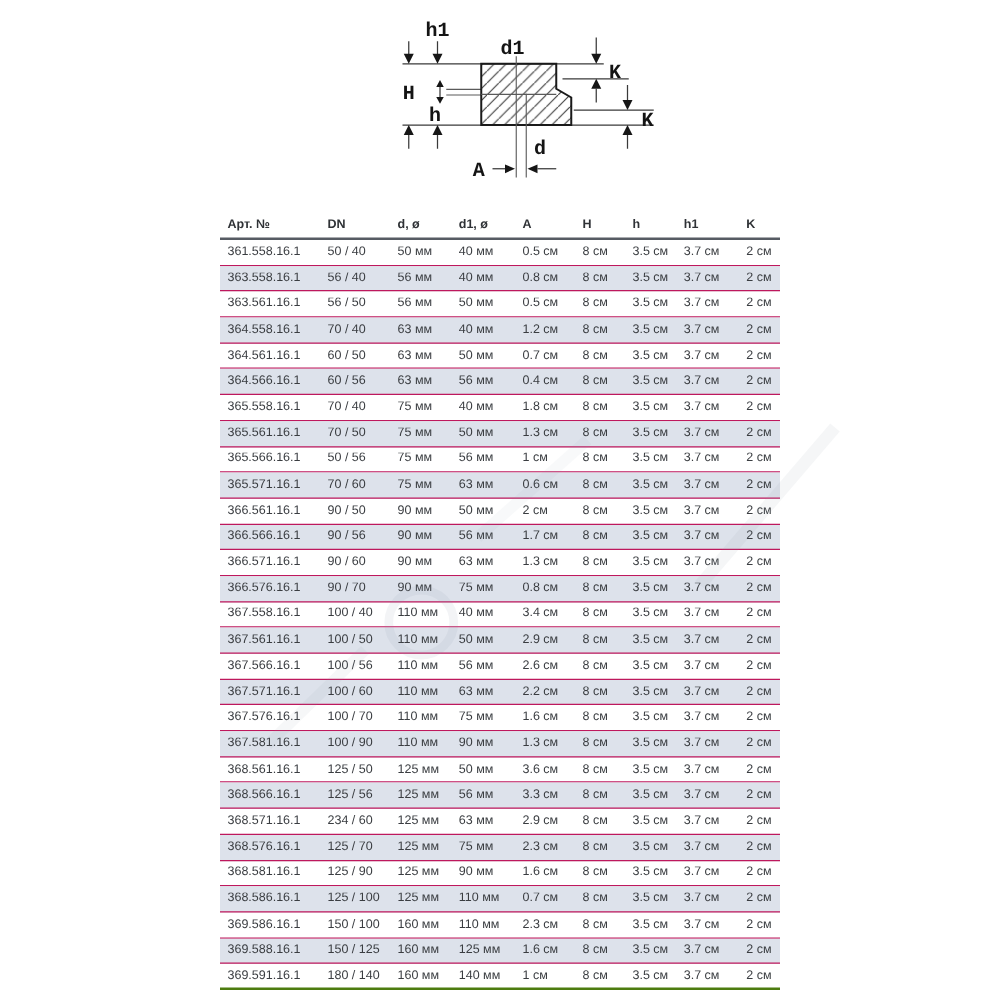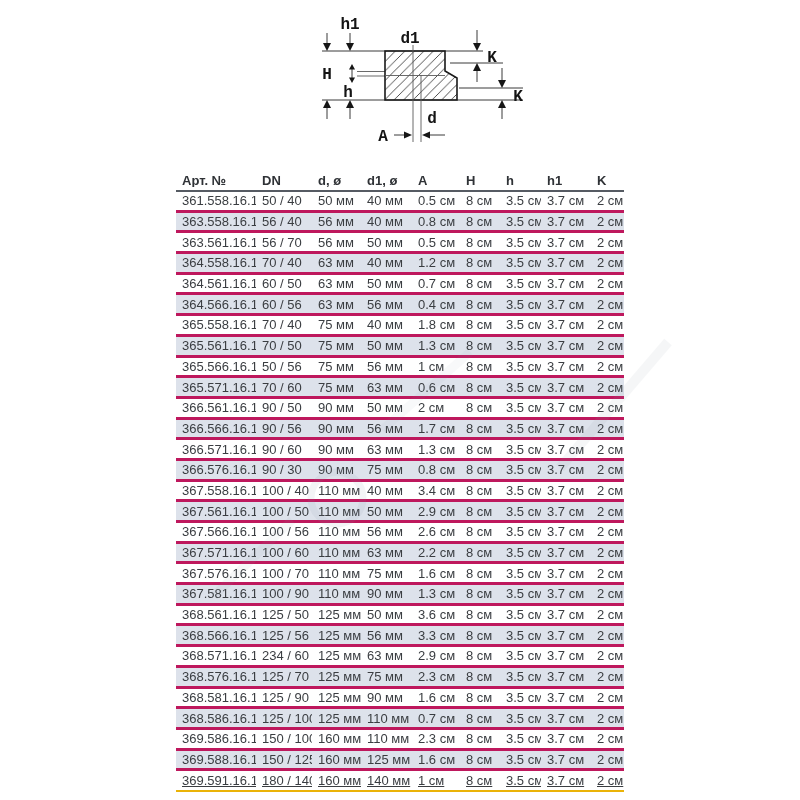--- a/index.html
+++ b/index.html
@@ -15,35 +15,35 @@
   .arrow{fill:#161616;}
   .dlabel{
     font-family:"Liberation Mono","DejaVu Sans Mono",monospace;
     font-weight:700;font-size:16px;fill:#141414;
   }
   
   .watermark{position:absolute;left:0;top:0;width:800px;height:800px;pointer-events:none;z-index:5;}
   
   .spec-table{
     position:absolute;left:176px;top:170px;width:448px;z-index:2;
-    font-size:13px;line-height:1;
+    font-size:10px;line-height:1;
   }
   .trow{
     display:grid;
     grid-template-columns:80px 56px 49px 51px 48px 40px 41px 50px 33px;
     align-items:center;
     height:20.7px;
     box-sizing:border-box;
-    border-bottom:3px solid #be185d;
+    border-bottom:1px solid #be185d;
   }
   .thead{
     font-weight:700;height:22px;border-bottom:2px solid #565b63;color:#2f3236;
   }
   .tbody .trow:nth-child(even){background:#dde2eb;}
-  .tbody .trow:last-child{border-bottom:2px solid #eab308;text-decoration:underline;}
+  .tbody .trow:last-child{border-bottom:2px solid #4d7c0f;}
   .tcell{padding-left:6px;white-space:nowrap;overflow:hidden;}
 </style>
 </head>
 <body>
 
 <div class="diagram-wrap">
   <svg width="800" height="160" viewBox="0 0 800 160">
     <defs>
       <pattern id="hatch" patternUnits="userSpaceOnUse" width="9.5" height="9.5">
         <path d="M-2,11.5 L11.5,-2" stroke="#3c3c3c" stroke-width="0.9"></path>
@@ -133,21 +133,21 @@
         <div class="tcell">56 мм</div>
         <div class="tcell">40 мм</div>
         <div class="tcell">0.8 см</div>
         <div class="tcell">8 см</div>
         <div class="tcell">3.5 см</div>
         <div class="tcell">3.7 см</div>
         <div class="tcell">2 см</div>
       </div>
       <div class="trow">
         <div class="tcell">363.561.16.1</div>
-        <div class="tcell">56 / 70</div>
+        <div class="tcell">56 / 50</div>
         <div class="tcell">56 мм</div>
         <div class="tcell">50 мм</div>
         <div class="tcell">0.5 см</div>
         <div class="tcell">8 см</div>
         <div class="tcell">3.5 см</div>
         <div class="tcell">3.7 см</div>
         <div class="tcell">2 см</div>
       </div>
       <div class="trow">
         <div class="tcell">364.558.16.1</div>
@@ -254,21 +254,21 @@
         <div class="tcell">90 мм</div>
         <div class="tcell">63 мм</div>
         <div class="tcell">1.3 см</div>
         <div class="tcell">8 см</div>
         <div class="tcell">3.5 см</div>
         <div class="tcell">3.7 см</div>
         <div class="tcell">2 см</div>
       </div>
       <div class="trow">
         <div class="tcell">366.576.16.1</div>
-        <div class="tcell">90 / 30</div>
+        <div class="tcell">90 / 70</div>
         <div class="tcell">90 мм</div>
         <div class="tcell">75 мм</div>
         <div class="tcell">0.8 см</div>
         <div class="tcell">8 см</div>
         <div class="tcell">3.5 см</div>
         <div class="tcell">3.7 см</div>
         <div class="tcell">2 см</div>
       </div>
       <div class="trow">
         <div class="tcell">367.558.16.1</div>

